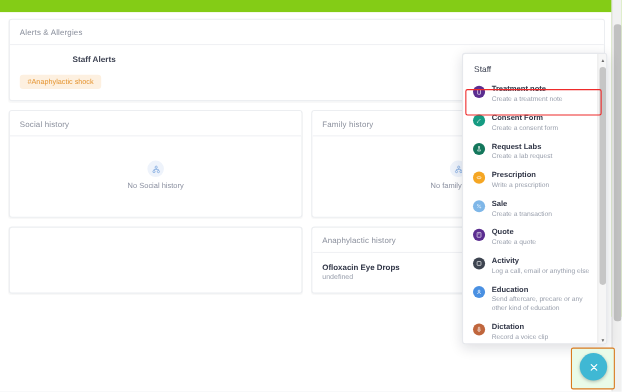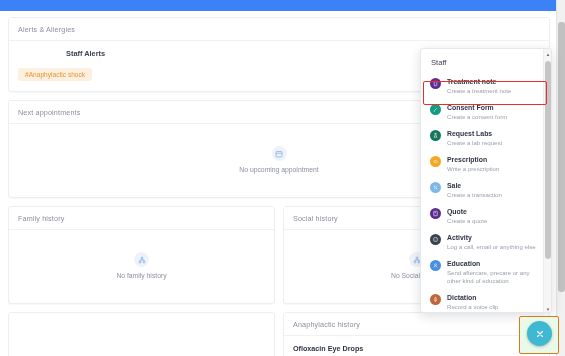--- a/index.html
+++ b/index.html
@@ -5,21 +5,21 @@
   * { box-sizing: border-box; margin: 0; padding: 0; }
   html, body {
     width: 565px; height: 356px;
     background: #f4f5f7;
     font-family: "Liberation Sans", sans-serif;
     overflow: hidden;
   }
   #root {
     position: relative;
     width: 565px; height: 288px;
-    background: #3b82f6;
+    background: #84cc16;
   }
 
   
   .page-surface {
     position: absolute;
     left: 0; top: 11px;
     width: 556px; height: 345px;
     background: #ffffff;
     overflow: hidden;
   }
@@ -219,68 +219,54 @@
     <div class="content-col">
 
       <div class="card">
         <div class="card-head">Alerts &amp; Allergies</div>
         <div class="card-body">
           <div class="staff-label">Staff Alerts</div>
           <span class="tag-pill">#Anaphylactic shock</span>
         </div>
       </div>
 
-      <div class="card">
-        <div class="card-head">Next appointments</div>
-        <div class="card-body">
-          <div class="empty">
-            <div class="empty-ico">
-              <svg width="8" height="8" viewBox="0 0 16 16" fill="none" stroke="#7fa9e0" stroke-width="1.4">
-                <rect x="2" y="3" width="12" height="11" rx="1.5"></rect>
-                  <path d="M2 6.5h12"></path>
-              </svg>
+
+      <div class="row2">
+        <div class="card">
+          <div class="card-head">Social history</div>
+          <div class="card-body">
+            <div class="empty">
+              <div class="empty-ico">
+                <svg width="8" height="8" viewBox="0 0 16 16" fill="none" stroke="#7fa9e0" stroke-width="1.4">
+                  <circle cx="8" cy="4" r="2"></circle>
+                    <circle cx="4" cy="12" r="2"></circle>
+                    <circle cx="12" cy="12" r="2"></circle>
+                  <path d="M8 6v2M4 10V8h8v2"></path>
+                </svg>
+              </div>
+              <div class="empty-txt">No Social history</div>
             </div>
-            <div class="empty-txt">No upcoming appointment</div>
-          </div>
-        </div>
-      </div>
-
-      <div class="row2">
+          </div>
+        </div>
         <div class="card">
           <div class="card-head">Family history</div>
           <div class="card-body">
             <div class="empty">
               <div class="empty-ico">
                 <svg width="8" height="8" viewBox="0 0 16 16" fill="none" stroke="#7fa9e0" stroke-width="1.4">
                   <circle cx="8" cy="4" r="2"></circle>
                     <circle cx="4" cy="12" r="2"></circle>
                     <circle cx="12" cy="12" r="2"></circle>
                   <path d="M8 6v2M4 10V8h8v2"></path>
                 </svg>
               </div>
               <div class="empty-txt">No family history</div>
             </div>
           </div>
         </div>
-        <div class="card">
-          <div class="card-head">Social history</div>
-          <div class="card-body">
-            <div class="empty">
-              <div class="empty-ico">
-                <svg width="8" height="8" viewBox="0 0 16 16" fill="none" stroke="#7fa9e0" stroke-width="1.4">
-                  <circle cx="8" cy="4" r="2"></circle>
-                    <circle cx="4" cy="12" r="2"></circle>
-                    <circle cx="12" cy="12" r="2"></circle>
-                  <path d="M8 6v2M4 10V8h8v2"></path>
-                </svg>
-              </div>
-              <div class="empty-txt">No Social history</div>
-            </div>
-          </div>
-        </div>
       </div>
 
       <div class="row2">
         <div class="card">
           <div class="card-body">
             <div class="empty">
               
               
             </div>
           </div>

